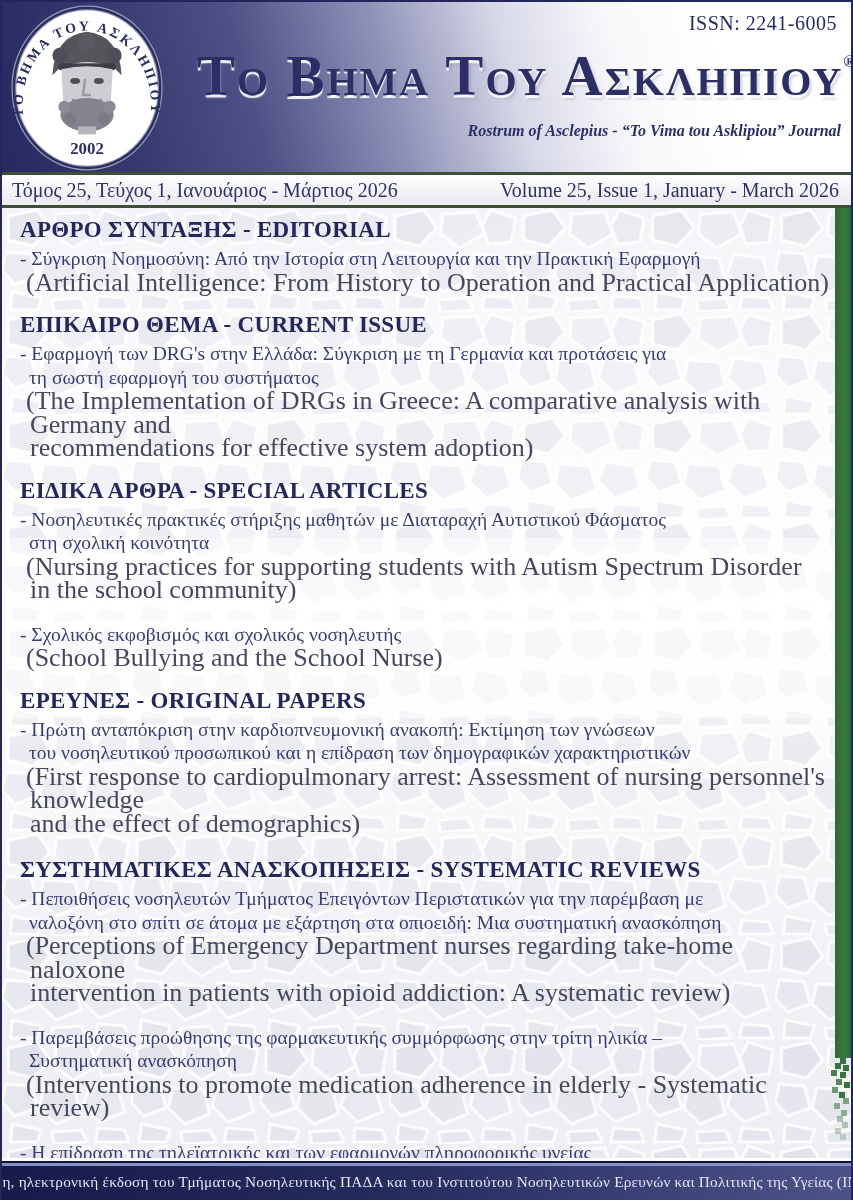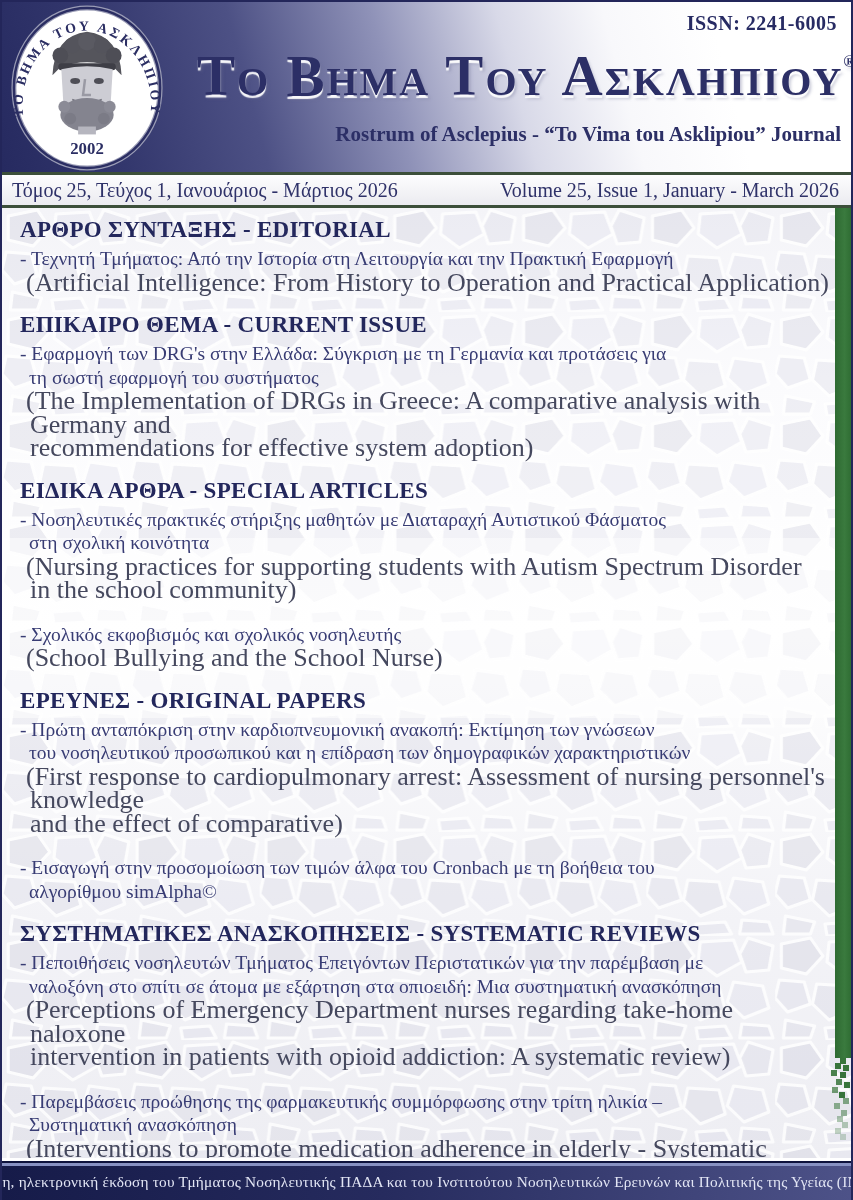--- a/index.html
+++ b/index.html
@@ -10,30 +10,30 @@
     font-family:"Liberation Serif", serif;
   }
   
   .header{
     position:relative;height:170px;
     background:linear-gradient(75deg,#262a60 0%,#33376d 14%,#4d5185 30%,#8f92b8 46%,#d8d9e8 60%,#f8f8fb 72%,#ffffff 84%);
   }
   .logo-wrap{position:absolute;left:5px;top:2px;width:162px;height:168px;}
   .issn{
     position:absolute;top:10px;right:14px;
-    font-size:20px;font-weight:700;color:#272b63;letter-spacing:.5px;
+    font-size:20px;font-weight:400;color:#272b63;letter-spacing:.5px;
   }
   .title-block{position:absolute;left:195px;right:10px;top:30px;text-align:right;color:#2c2f66;}
   .journal-title{
     font-variant:small-caps;font-weight:600;font-size:57px;line-height:60px;letter-spacing:2px;
     text-shadow:0 3px 1px rgba(255,255,255,.95), 2px 4px 3px rgba(110,112,150,.35);
     white-space:nowrap;
   }
   .reg-mark{font-size:17px;vertical-align:28px;font-variant:normal;letter-spacing:0;}
-  .journal-subtitle{margin-top:16px;font-size:21px;font-weight:700;color:#2c2f66;}
+  .journal-subtitle{margin-top:16px;font-size:16px;font-weight:700;color:#2c2f66;font-style:italic;}
   
   .issue-bar{
     height:30px;box-sizing:content-box;
     border-top:3px solid #3c4f3a;border-bottom:3px solid #3c4f3a;
     background:linear-gradient(180deg,#fdfdfe,#ebebf0);
     display:flex;align-items:center;justify-content:space-between;
     padding:0 12px 0 10px;font-size:20px;color:#2f3269;text-align:right;
   }
   
   .content{
@@ -156,21 +156,21 @@
       </defs>
       <rect x="0" y="0" width="817" height="950" fill="url(#pebbles)"></rect>
       <rect x="0" y="330" width="817" height="180" fill="rgba(255,255,255,.55)"></rect>
     </svg>
 
     <div class="sections">
   <section class="section">
     <h2 class="section-heading">ΑΡΘΡΟ ΣΥΝΤΑΞΗΣ - EDITORIAL</h2>
 
   <div class="article">
-    <div class="article-greek">- Τεχνητή Τμήματος: Από την Ιστορία στη Λειτουργία και την Πρακτική Εφαρμογή</div>
+    <div class="article-greek">- Σύγκριση Νοημοσύνη: Από την Ιστορία στη Λειτουργία και την Πρακτική Εφαρμογή</div>
     <div class="article-english">(Artificial Intelligence: From History to Operation and Practical Application)</div>
   </div>
 </section>
 
   <section class="section">
     <h2 class="section-heading">ΕΠΙΚΑΙΡΟ ΘΕΜΑ - CURRENT ISSUE</h2>
 
   <div class="article">
     <div class="article-greek">- Εφαρμογή των DRG's στην Ελλάδα: Σύγκριση με τη Γερμανία και προτάσεις για
 τη σωστή εφαρμογή του συστήματος</div>
@@ -195,26 +195,24 @@
   </div>
 </section>
 
   <section class="section">
     <h2 class="section-heading">ΕΡΕΥΝΕΣ - ORIGINAL PAPERS</h2>
 
   <div class="article">
     <div class="article-greek">- Πρώτη ανταπόκριση στην καρδιοπνευμονική ανακοπή: Εκτίμηση των γνώσεων
 του νοσηλευτικού προσωπικού και η επίδραση των δημογραφικών χαρακτηριστικών</div>
     <div class="article-english">(First response to cardiopulmonary arrest: Assessment of nursing personnel's knowledge
-and the effect of comparative)</div>
-  </div>
-
-  <div class="article">
-    <div class="article-greek">- Εισαγωγή στην προσομοίωση των τιμών άλφα του Cronbach με τη βοήθεια του
-αλγορίθμου simAlpha©</div>
+and the effect of demographics)</div>
+  </div>
+
+  <div class="article">
   </div>
 </section>
 
   <section class="section">
     <h2 class="section-heading">ΣΥΣΤΗΜΑΤΙΚΕΣ ΑΝΑΣΚΟΠΗΣΕΙΣ - SYSTEMATIC REVIEWS</h2>
 
   <div class="article">
     <div class="article-greek">- Πεποιθήσεις νοσηλευτών Τμήματος Επειγόντων Περιστατικών για την παρέμβαση με
 ναλοξόνη στο σπίτι σε άτομα με εξάρτηση στα οπιοειδή: Μια συστηματική ανασκόπηση</div>
     <div class="article-english">(Perceptions of Emergency Department nurses regarding take-home naloxone

